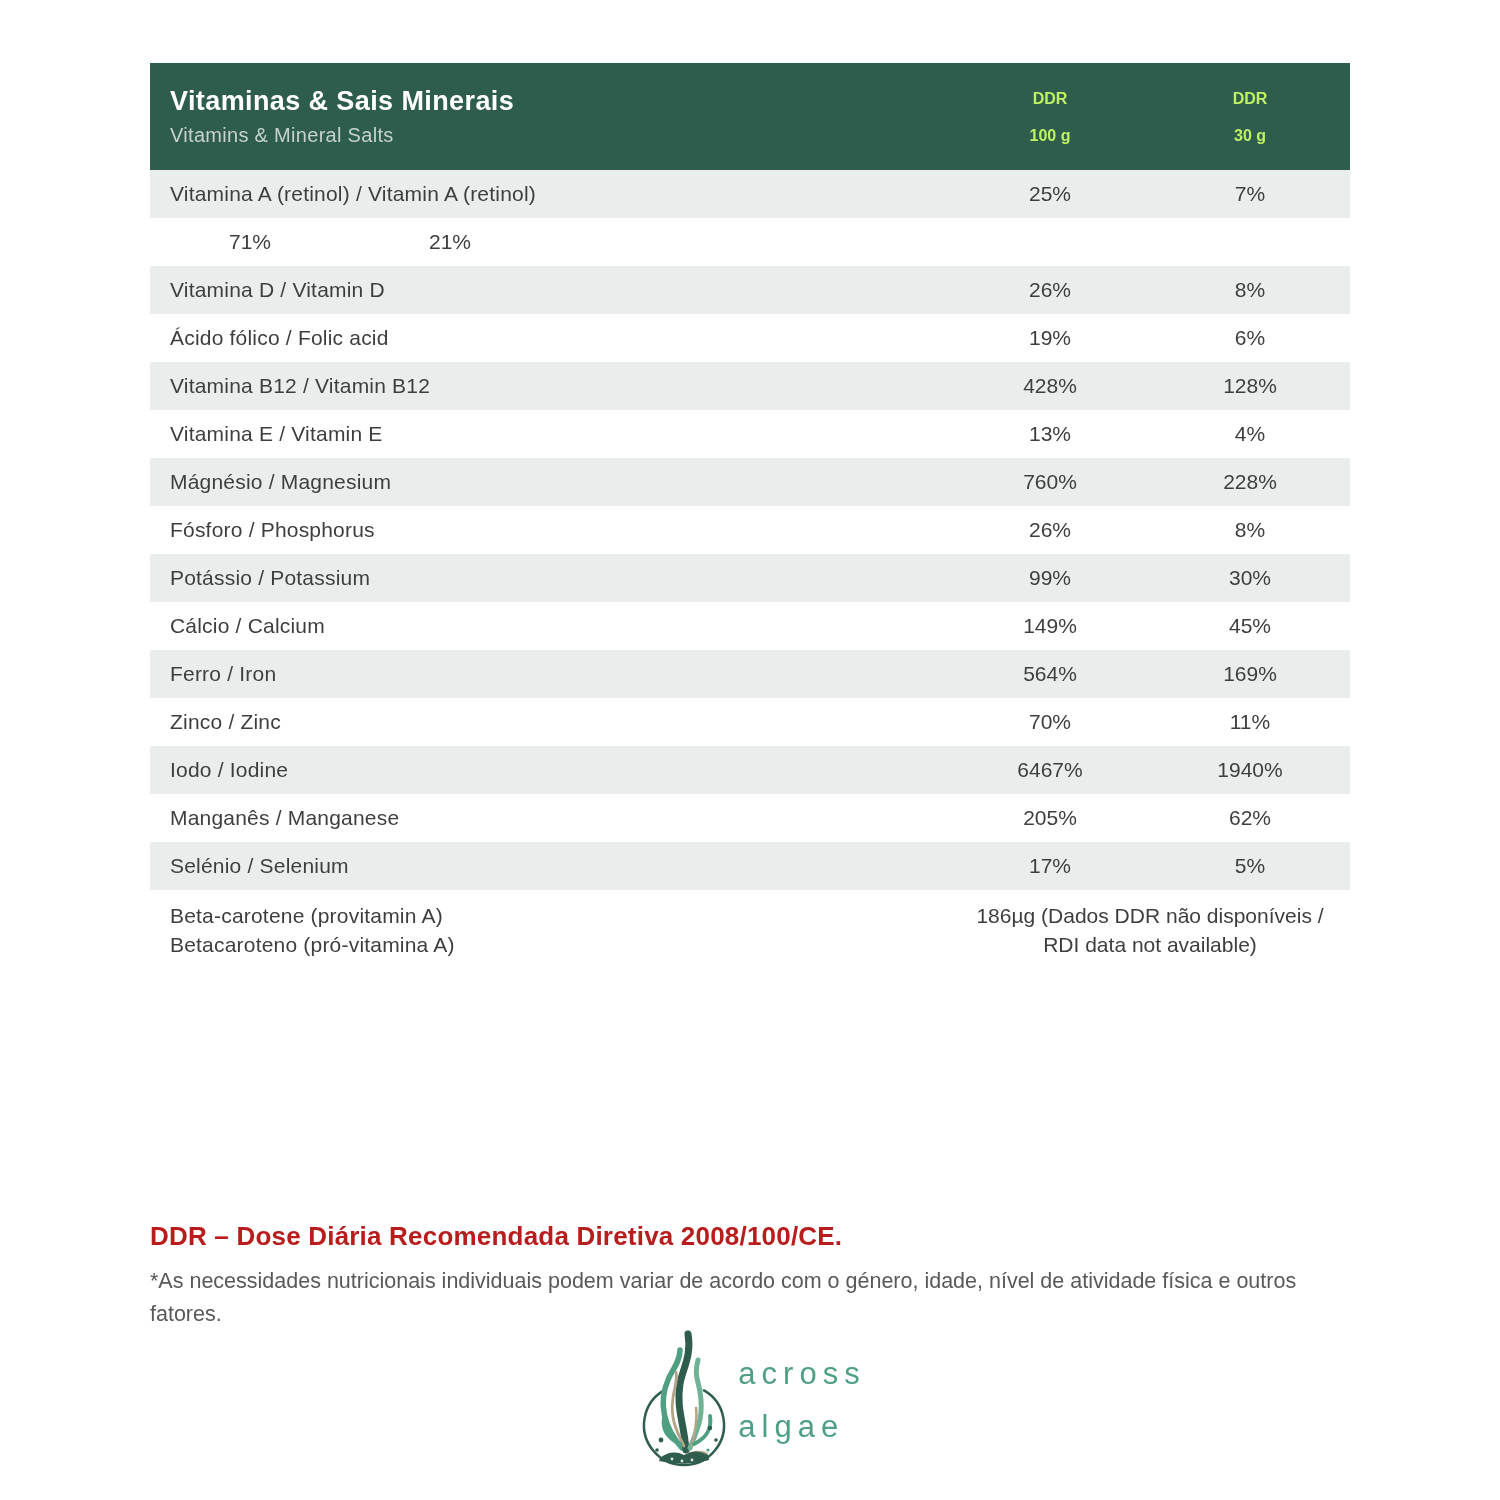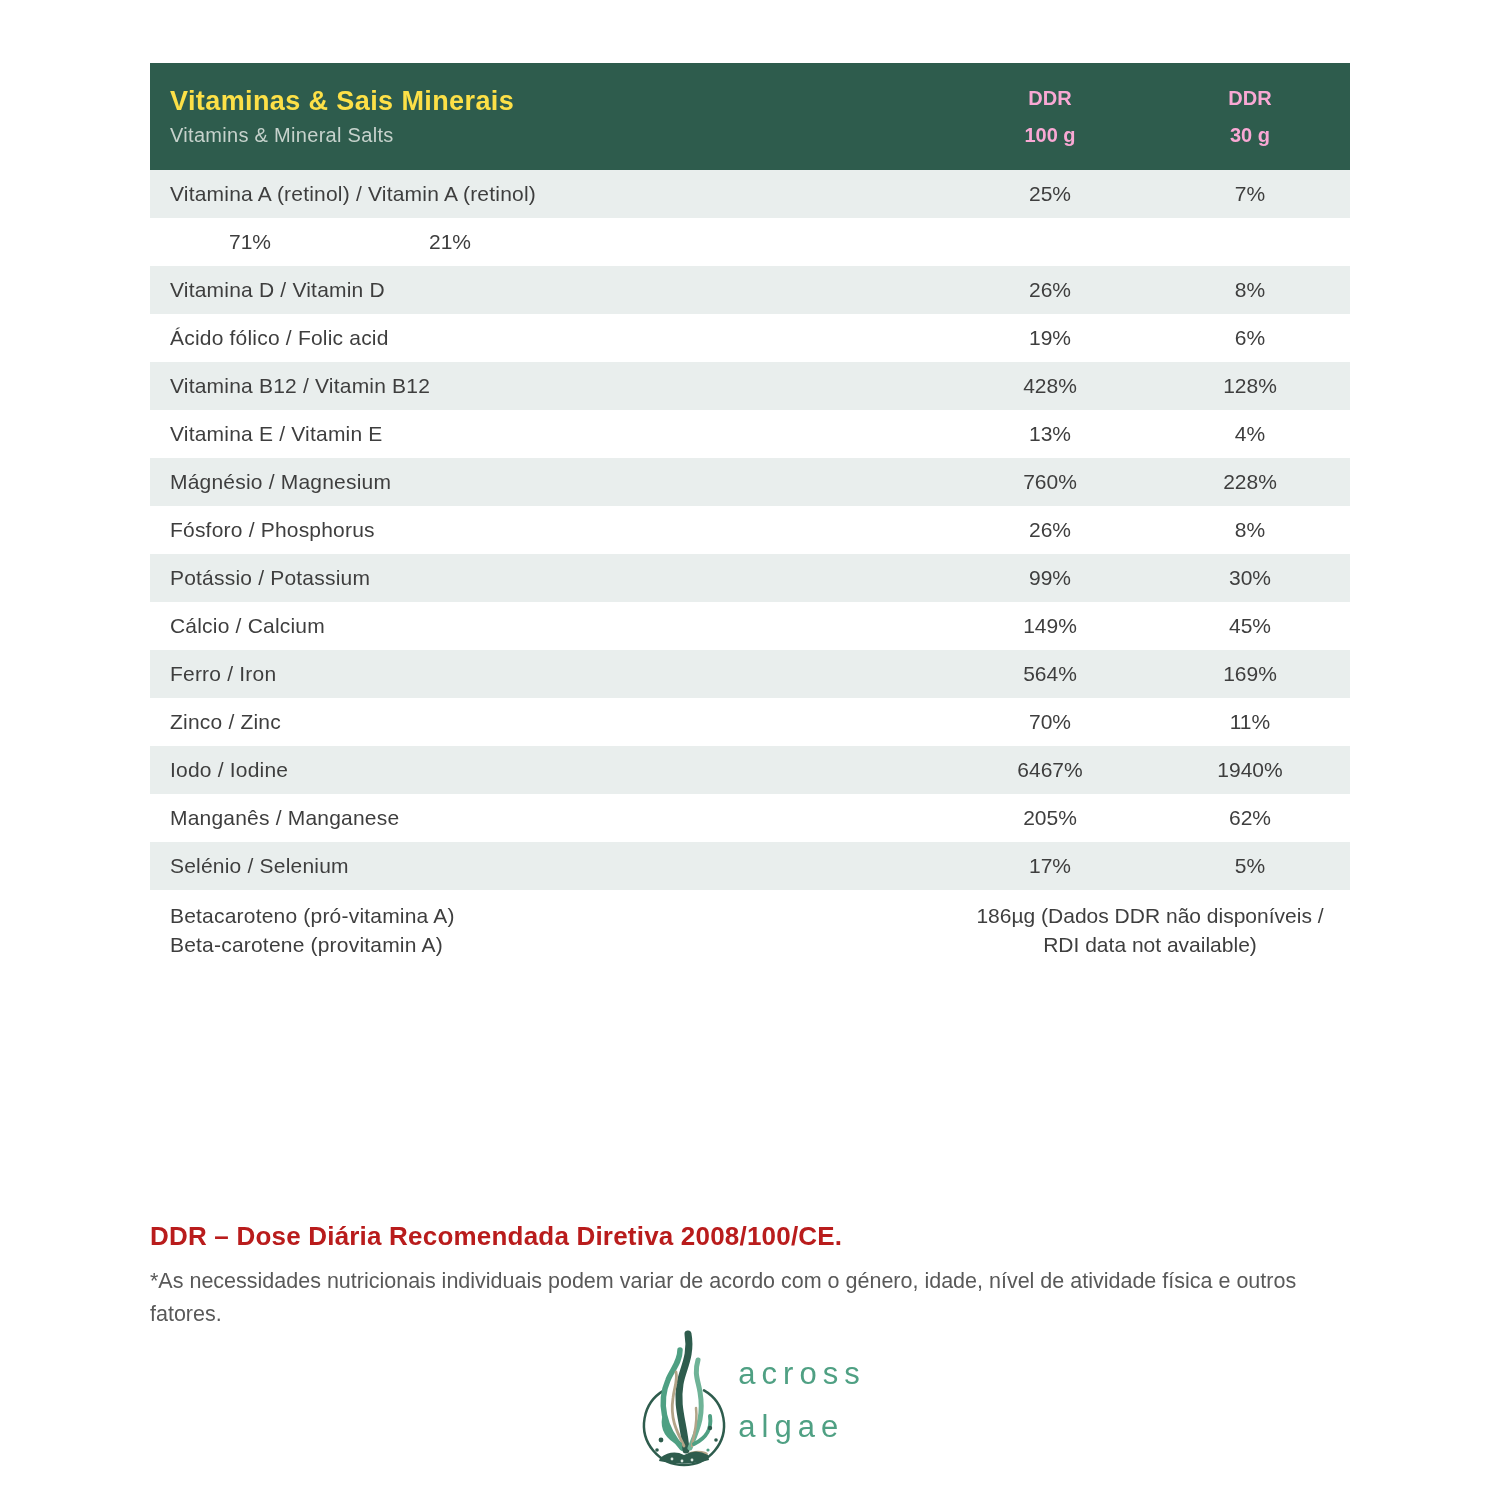--- a/index.html
+++ b/index.html
@@ -14,28 +14,28 @@
   
   .nutri-table {
     position:absolute; left:150px; top:63px; width:1200px;
   }
   .thead {
     height:107px; background:#2E5C4D;
     display:flex; align-items:center;
   }
   .th-label { flex:1; padding-left:20px; }
   .th-title {
-    color:#fde047; font-size:27px; font-weight:bold; letter-spacing:0.4px;
+    color:#ffffff; font-size:27px; font-weight:bold; letter-spacing:0.4px;
   }
   .th-subtitle {
     color:#C6D2CC; font-size:20px; font-weight:normal; letter-spacing:0.3px; margin-top:7px;
   }
   .th-col {
-    width:200px; text-align:center; color:#f9a8d4;
-    font-size:20px; font-weight:bold; line-height:37px;
+    width:200px; text-align:center; color:#bef264;
+    font-size:16px; font-weight:bold; line-height:37px;
   }
   .row {
     display:flex; align-items:center; height:48px;
     font-size:21px; color:#3E3E3E; background:#ffffff;
   }
   .row.shade { background:#E9EEED; }
   .cell-label { flex:1; padding-left:20px; letter-spacing:0.2px; }
   .cell-val { width:200px; text-align:center; }
   .beta-row {
     display:flex; align-items:center; min-height:80px;
@@ -150,22 +150,22 @@
       </div>
         <div class="row shade">
         <div class="cell-label">Selénio / Selenium</div>
         <div class="cell-val">17%</div>
         <div class="cell-val">5%</div>
       </div>
       </div>
 
     <div class="beta-row">
       <div class="beta-label">
+        <div>Beta-carotene (provitamin A)</div>
         <div>Betacaroteno (pró-vitamina A)</div>
-        <div>Beta-carotene (provitamin A)</div>
       </div>
       <div class="beta-value">
         <div>186µg (Dados DDR não disponíveis /</div>
         <div>RDI data not available)</div>
       </div>
     </div>
 
   </div>
 
   <div class="notes">

